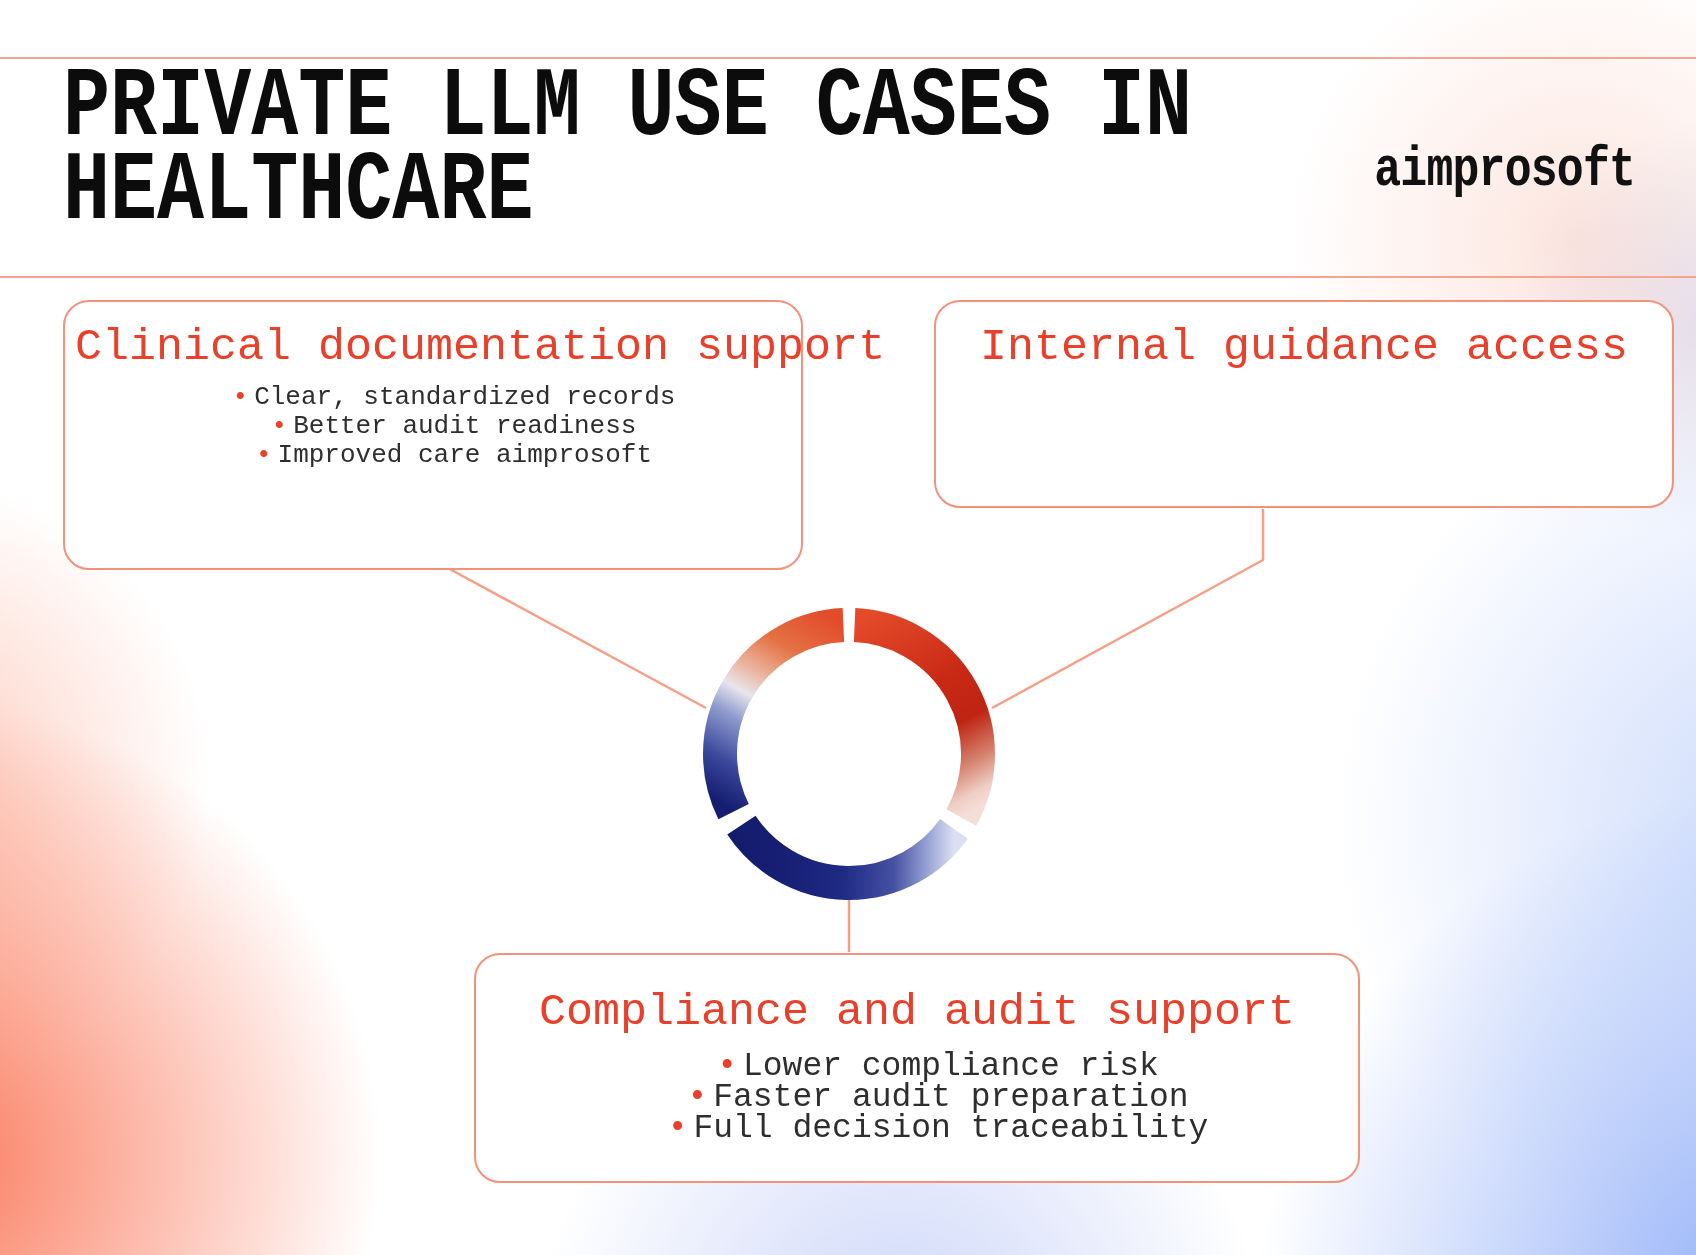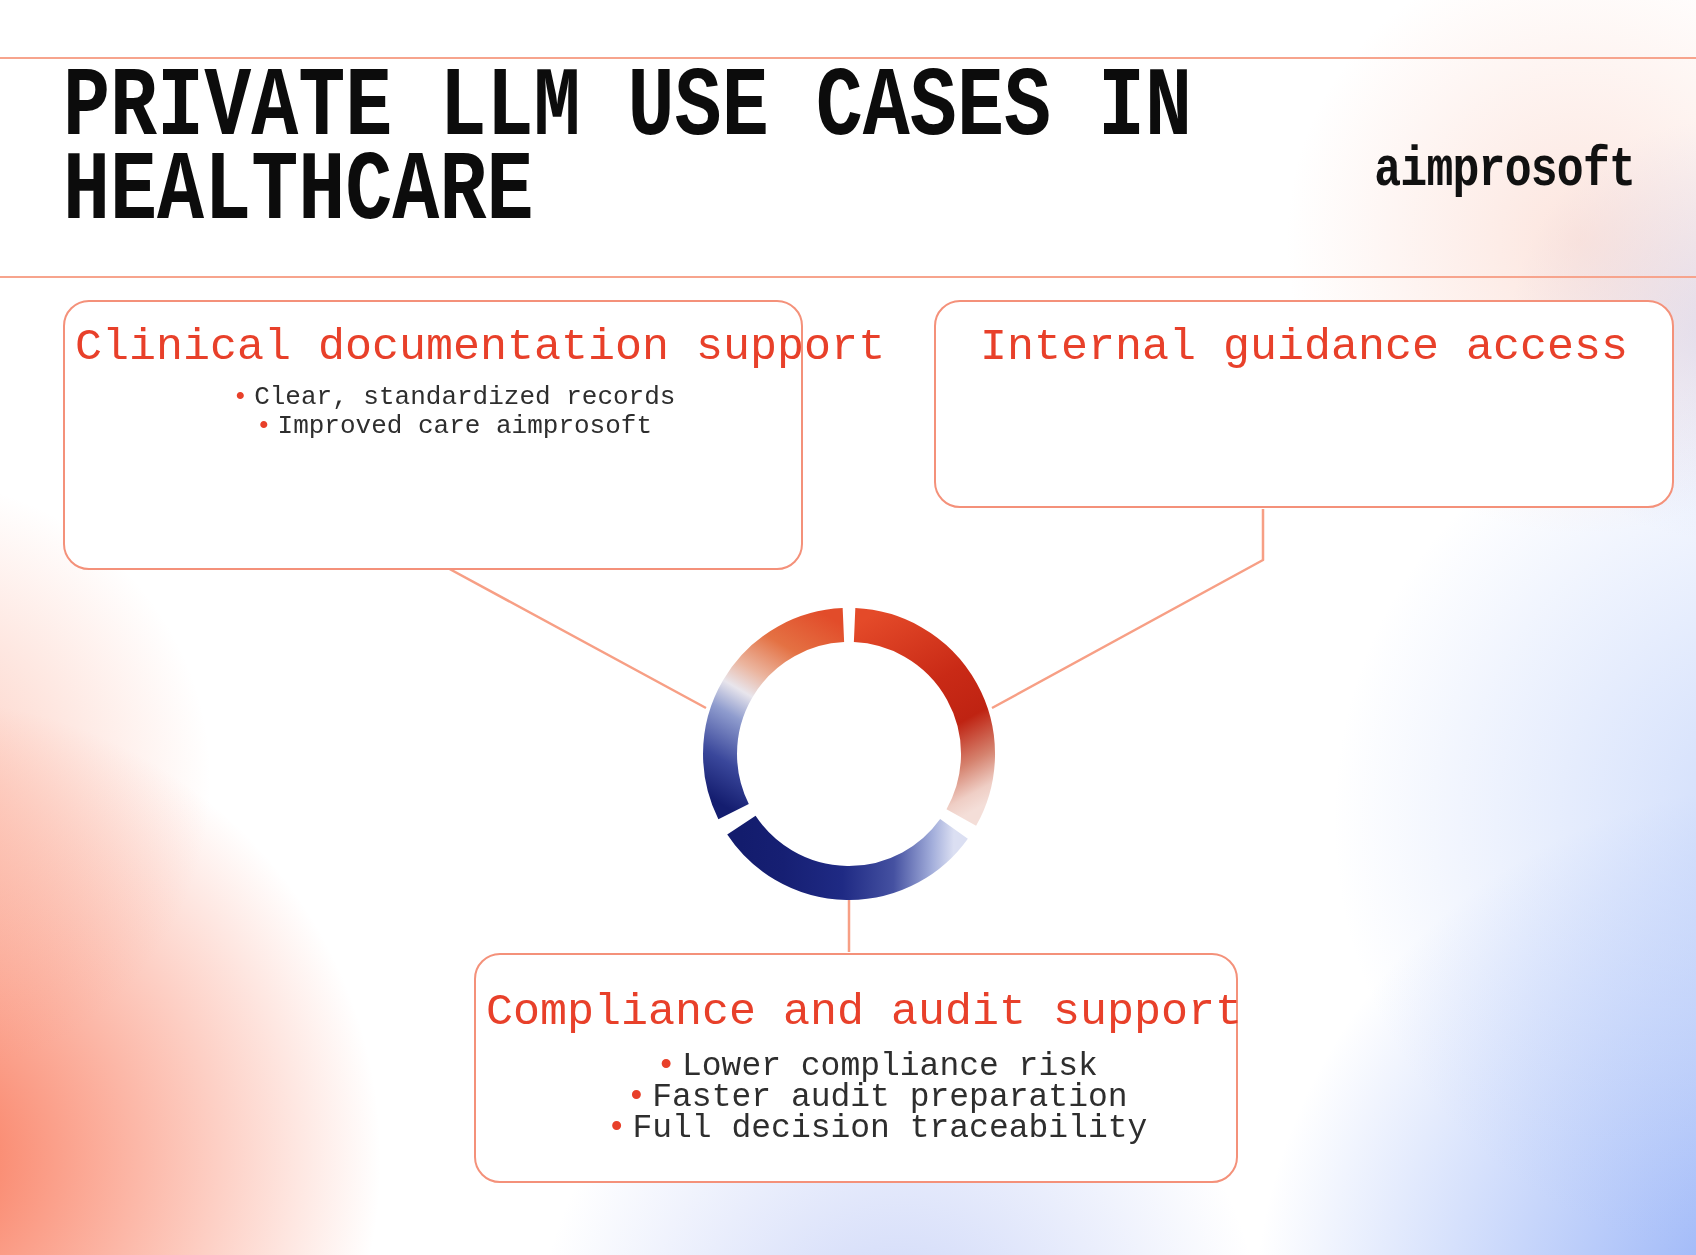--- a/index.html
+++ b/index.html
@@ -38,21 +38,21 @@
   }
   svg.overlay { position:absolute; left:0; top:0; }
   .card {
     position:absolute; box-sizing:border-box;
     background:#ffffff;
     border:2px solid #F4917A; border-radius:26px;
     text-align:center;
   }
   .card.c1 { left:63px;  top:300px; width:740px; height:270px; }
   .card.c2 { left:893px; top:300px; width:740px; height:208px;margin-left:41px; }
-  .card.c3 { left:474px; top:953px; width:764px; height:230px; }
+  .card.c3 { left:474px; top:953px; width:886px; height:230px; }
   .card-title {
     margin:20px 10px 0 10px;
     font-size:45px; font-weight:500; color:#E8402A;
     line-height:52px; white-space:nowrap;
   }
   .card.c3 .card-title { margin-top:32px; }
   .bullets { margin-top:9px; font-size:26px; line-height:29px; color:#2E2E2E; }
   .card.c3 .bullets { margin-top:12px; font-size:33px; line-height:31px; }
   .bullet-line { white-space:nowrap;padding-left:42px; }
   .dot { color:#E8402A; margin-right:6px; }
@@ -108,20 +108,21 @@
 
     <path d="M 854.6 625.1 A 129 129 0 0 1 961.3 817.5" fill="none" stroke="url(#gA)" stroke-width="34"></path>
     <path d="M 954.0 828.9 A 129 129 0 0 1 741.4 825.2" fill="none" stroke="url(#gB)" stroke-width="34"></path>
     <path d="M 733.6 811.6 A 129 129 0 0 1 843.4 625.1" fill="none" stroke="url(#gC)" stroke-width="34"></path>
   </svg>
 
   <div class="card c1">
     <div class="card-title">Clinical documentation support</div>
     <div class="bullets">
       <div class="bullet-line"><span class="dot">•</span><span>Clear, standardized records</span></div>
+      <div class="bullet-line"><span class="dot">•</span><span>Better audit readiness</span></div>
       <div class="bullet-line"><span class="dot">•</span><span>Improved care aimprosoft</span></div>
     </div>
   </div>
 
   <div class="card c2">
     <div class="card-title">Internal guidance access</div>
   </div>
 
   <div class="card c3">
     <div class="card-title">Compliance and audit support</div>

